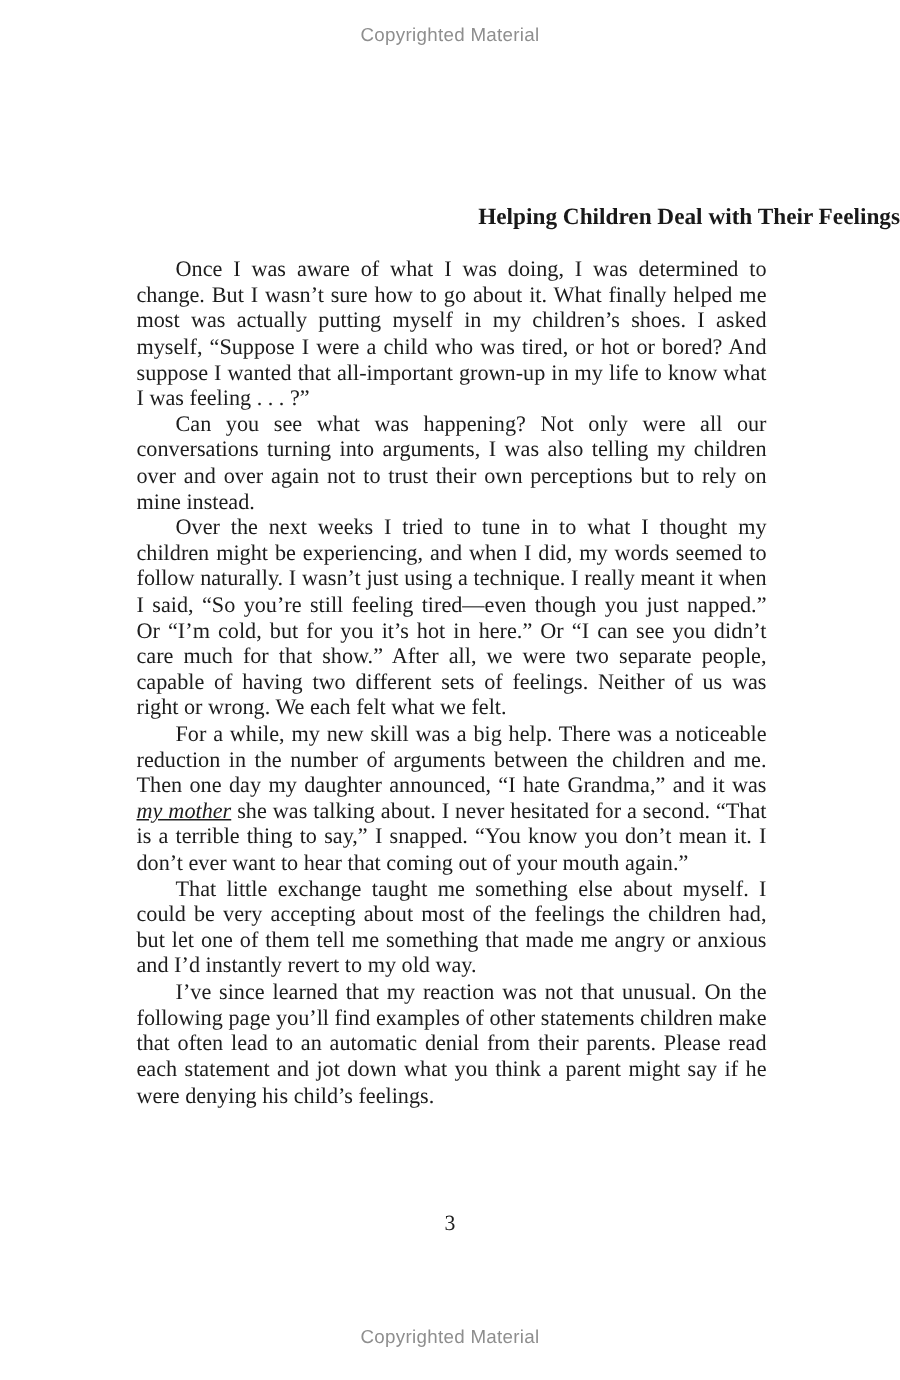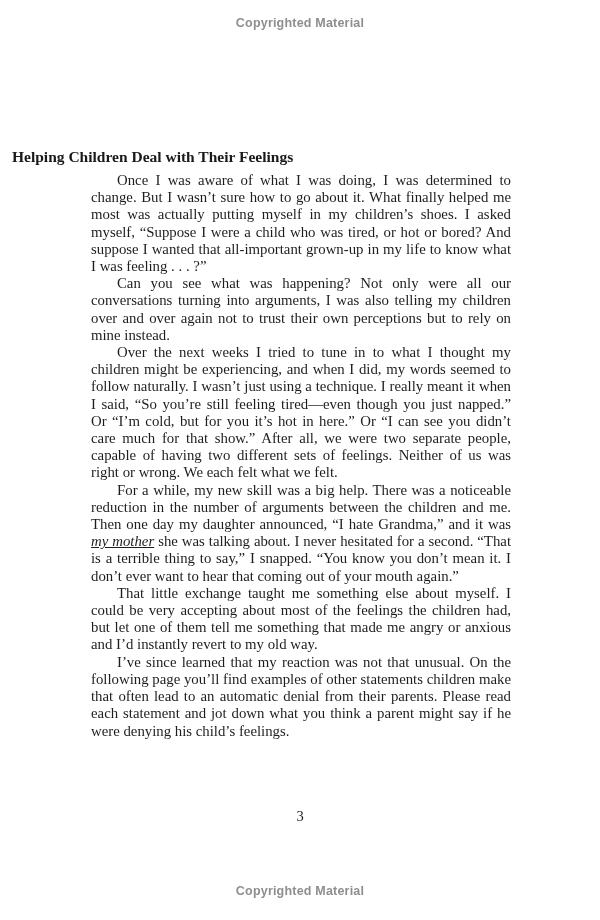--- a/index.html
+++ b/index.html
@@ -15,34 +15,34 @@
     color: #1d1d1d;
     font-family: "Liberation Serif", serif;
     overflow: hidden;
   }
   .notice {
     position: absolute;
     left: 0;
     right: 0;
     text-align: center;
     font-family: "Liberation Sans", sans-serif;
-    font-weight: 700;
+    font-weight: 400;
     font-size: 12.5px;
     letter-spacing: 0.2px;
     color: #8e8e8e;
   }
   .notice-top { top: 16px; }
   .notice-bottom { top: 884px; }
   .chapter-title {
     position: absolute;
     top: 136px;
     left: 0;
     right: 0;
-    margin: 12px;
-    text-align: left;
+    margin: 0;
+    text-align: right;
     font-family: "Liberation Serif", serif;
     font-weight: 700;
     font-size: 15.5px;
     color: #191919;
   }
   .body-text {
     position: absolute;
     top: 172px;
     left: 91px;
     width: 420px;

